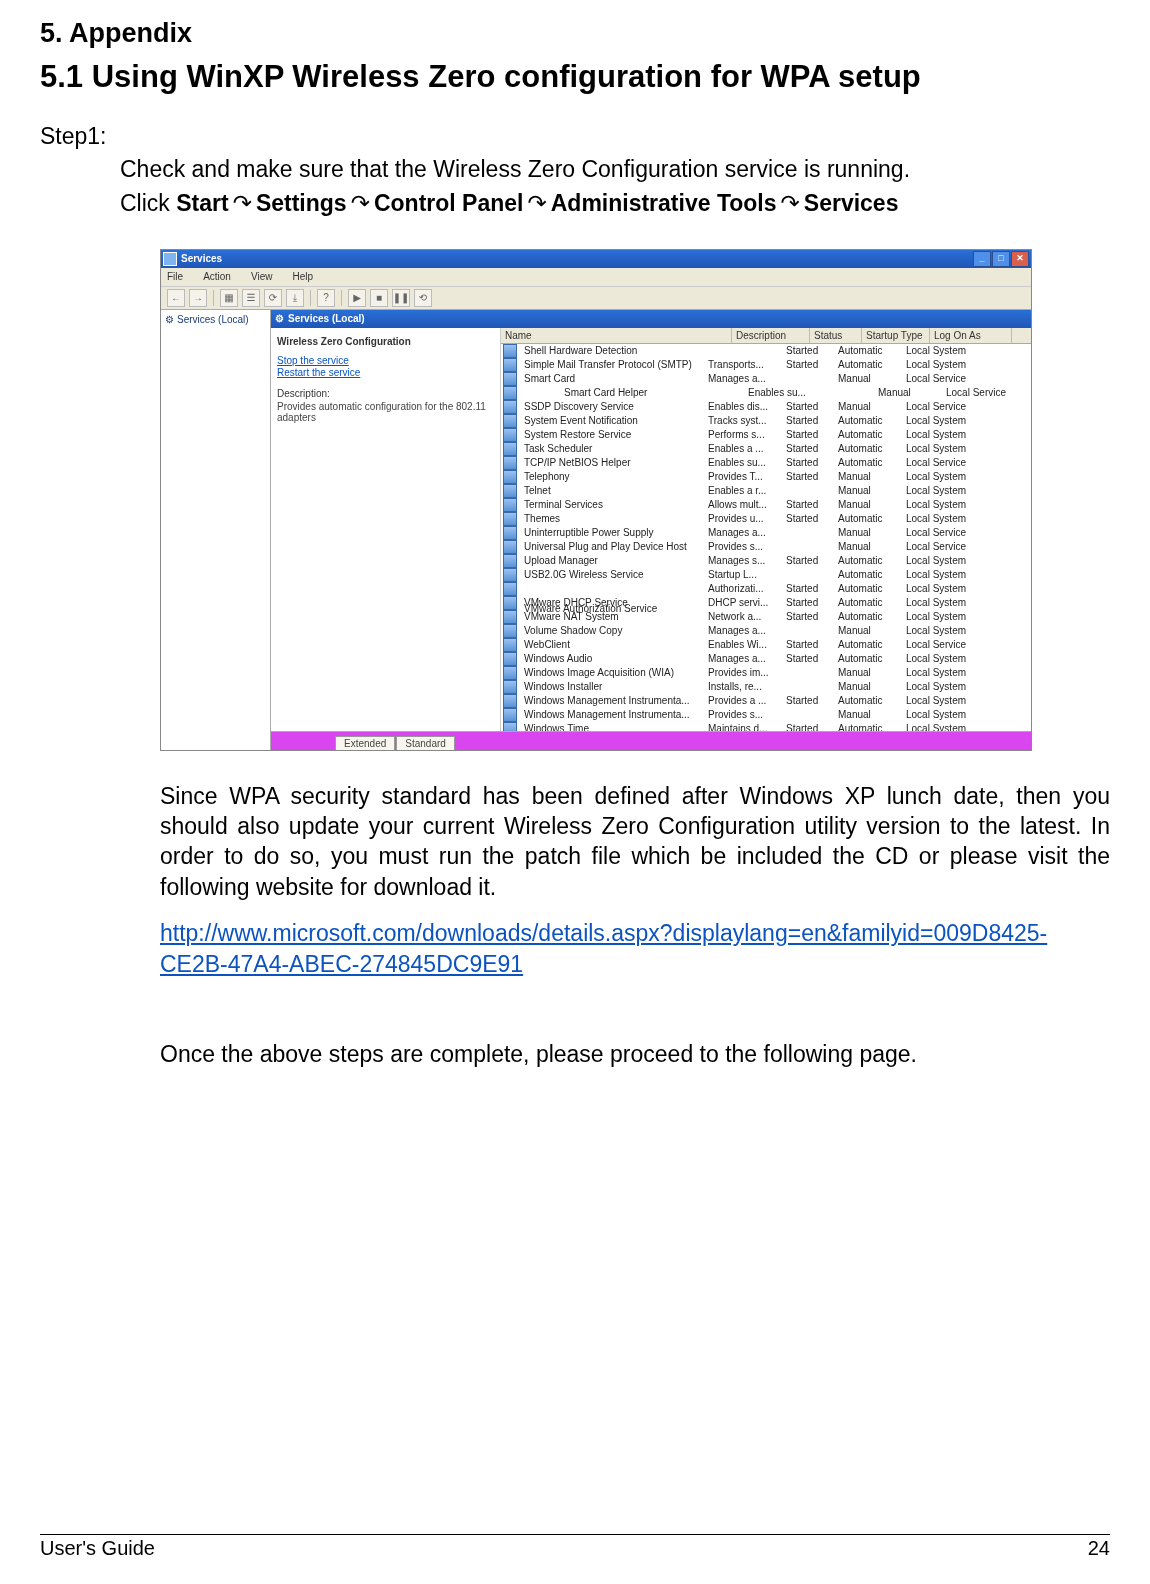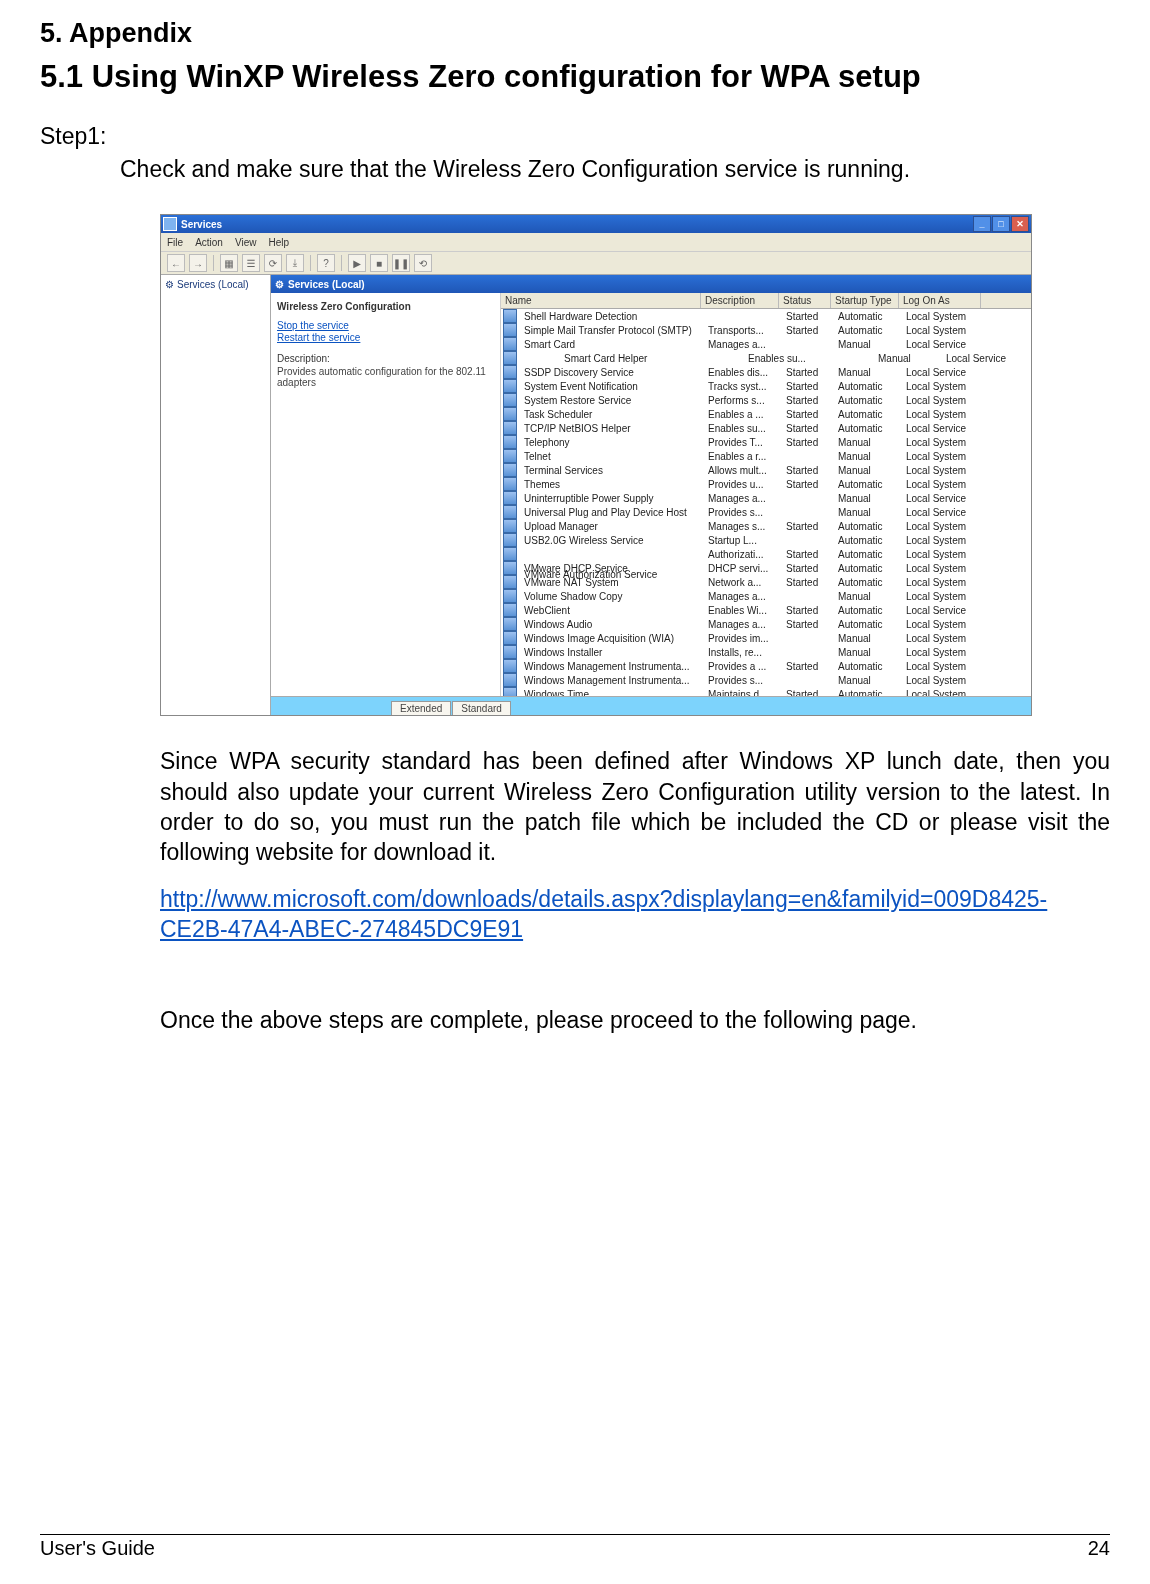--- a/index.html
+++ b/index.html
@@ -10,62 +10,63 @@
 .step-body{font-size:23px;margin:0 0 4px 80px;line-height:1.32}
 .step-body b{font-weight:bold}
 .arrow{display:inline-block;padding:0 4px}
 .shot{margin:30px 0 30px 120px;width:870px;border:1px solid #888;background:#ece9d8;font-family:Tahoma,Arial,sans-serif;font-size:10px;color:#222}
 .titlebar{background:linear-gradient(#2a6fd6,#1f56b6);height:18px;display:flex;align-items:center;justify-content:space-between;padding:0 2px;color:#fff;font-weight:bold}
 .tb-left{display:flex;align-items:center;gap:4px}
 .tb-icon{width:12px;height:12px;background:#7fb4f0;border:1px solid #fff}
 .tb-btns{display:flex;gap:1px}
 .tb-btn{width:16px;height:14px;background:#5190e8;border:1px solid #2a4f93;display:flex;align-items:center;justify-content:center;color:#fff;font-size:9px;line-height:1}
 .tb-close{background:#d95f4f}
-.menubar{background:#ece9d8;height:18px;display:flex;align-items:center;gap:12px;padding:0 6px;border-bottom:1px solid #ccc;color:#333}
+.menubar{background:#ece9d8;height:18px;display:flex;align-items:center;gap:20px;padding:0 6px;border-bottom:1px solid #ccc;color:#333}
 .toolbar{background:#ece9d8;height:22px;display:flex;align-items:center;gap:4px;padding:0 6px;border-bottom:1px solid #aaa}
 .tbtn{width:16px;height:16px;border:1px solid #bbb;background:#f4f2ea;display:flex;align-items:center;justify-content:center;font-size:10px;color:#666}
 .tsep{width:1px;height:16px;background:#bbb;margin:0 2px}
 .body-row{display:flex;height:440px}
 .left-tree{width:110px;background:#fff;border-right:1px solid #aaa;padding:4px 4px 0 4px;box-sizing:border-box;color:#1a3a7a}
 .tree-node{display:flex;align-items:center;gap:3px}
 .right-pane{flex:1;display:flex;flex-direction:column;min-width:0}
 .sub-title{background:linear-gradient(#2a6fd6,#1f56b6);color:#fff;height:18px;display:flex;align-items:center;gap:4px;padding:0 4px;font-weight:bold}
 .detail-row{flex:1;display:flex;min-height:0;background:#fff}
 .detail-left{width:230px;border-right:1px solid #ccc;padding:8px 6px;box-sizing:border-box;color:#333}
 .detail-left .sel{font-weight:bold;margin-bottom:8px}
 .detail-left a{color:#0b53c1;text-decoration:underline;display:block;margin:1px 0}
 .detail-left .desc-label{margin-top:10px}
 .detail-left .desc{margin-top:2px;color:#444}
 .list-wrap{flex:1;overflow:hidden;display:flex;flex-direction:column}
 .list-head{display:flex;background:#ece9d8;border-bottom:1px solid #aaa;color:#333}
 .list-head div{border-right:1px solid #bbb;padding:2px 4px;box-sizing:border-box}
-.col-name{width:200px}
+.col-name{width:231px}
 .col-desc{width:78px}
 .col-stat{width:52px}
 .col-type{width:68px}
 .col-log{width:82px;border-right:none}
 .list-body{flex:1;overflow:hidden}
 .list-row{display:flex;align-items:center;height:14px;white-space:nowrap}
 .list-row div{padding:0 4px;box-sizing:border-box;overflow:hidden;text-overflow:ellipsis}
 .svc-ico{width:12px;height:12px;margin:0 3px 0 2px;flex:0 0 12px;background:linear-gradient(#9cc1f0,#5a93d6);border:1px solid #396aa8}
-.tabs-row{height:18px;background:#7dd3fc;border-top:1px solid #aaa;display:flex;align-items:flex-end;padding-left:120px}
+.tabs-row{height:18px;background:#d946ef;border-top:1px solid #aaa;display:flex;align-items:flex-end;padding-left:64px}
 .tab{border:1px solid #999;border-bottom:none;background:#f8f6ef;padding:1px 8px;margin-right:1px;font-size:10px;color:#444}
 .para{font-size:23px;margin:16px 0 0 120px;line-height:1.32;text-align:justify}
 a.link{color:#0b53c1;text-decoration:underline}
 .footer{position:absolute;bottom:24px;left:40px;right:40px;border-top:1px solid #000;display:flex;justify-content:space-between;font-size:20px;padding-top:2px}
 </style>
 </head>
 <body>
 
 <div class="page">
   <h1>5. Appendix</h1>
   <h2>5.1 Using WinXP Wireless Zero configuration for WPA setup</h2>
 
   <div class="step-label">Step1:</div>
   <div class="step-body">Check and make sure that the Wireless Zero Configuration service is running.</div>
+  <div class="step-body" id="step1-line2">Click <b>Start</b><span class="arrow"> ↷ </span><b>Settings</b><span class="arrow"> ↷ </span><b>Control Panel</b><span class="arrow"> ↷ </span><b>Administrative Tools</b><span class="arrow"> ↷ </span><b>Services</b></div>
 
   <div class="shot">
     <div class="titlebar">
       <div class="tb-left">
         <span class="tb-icon"></span>
         <span>Services</span>
       </div>
       <div class="tb-btns">
         <span class="tb-btn">_</span>
         <span class="tb-btn">□</span>

